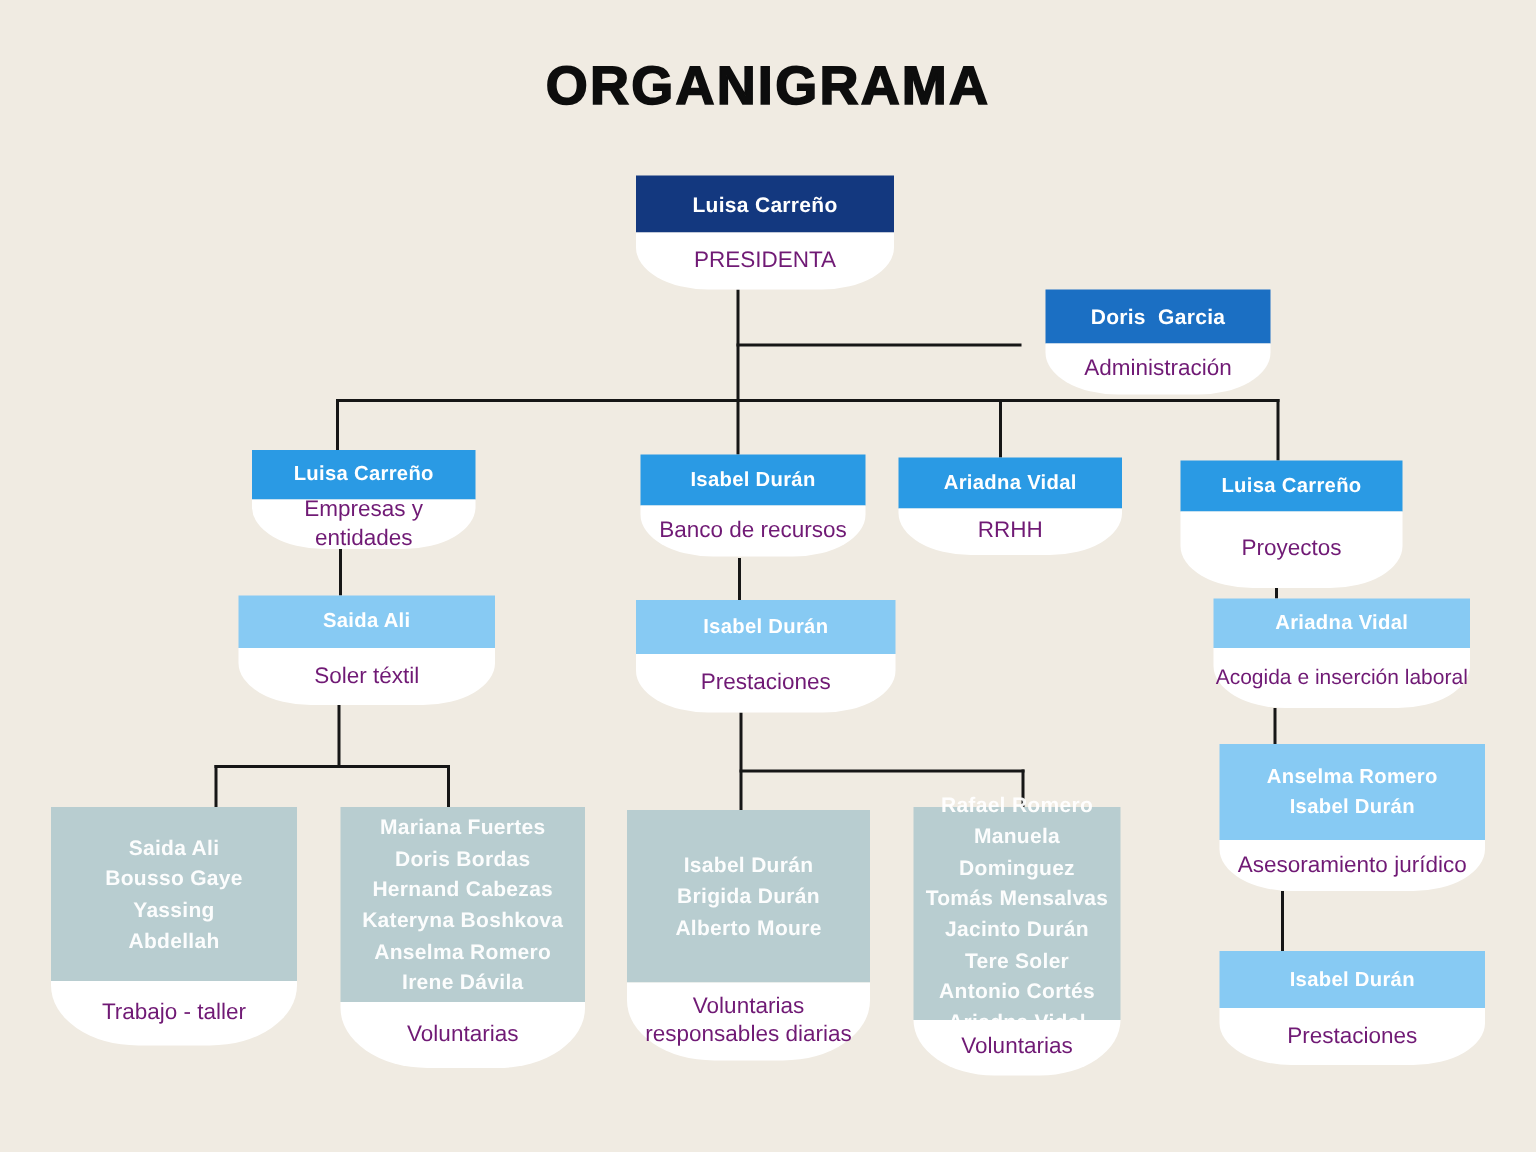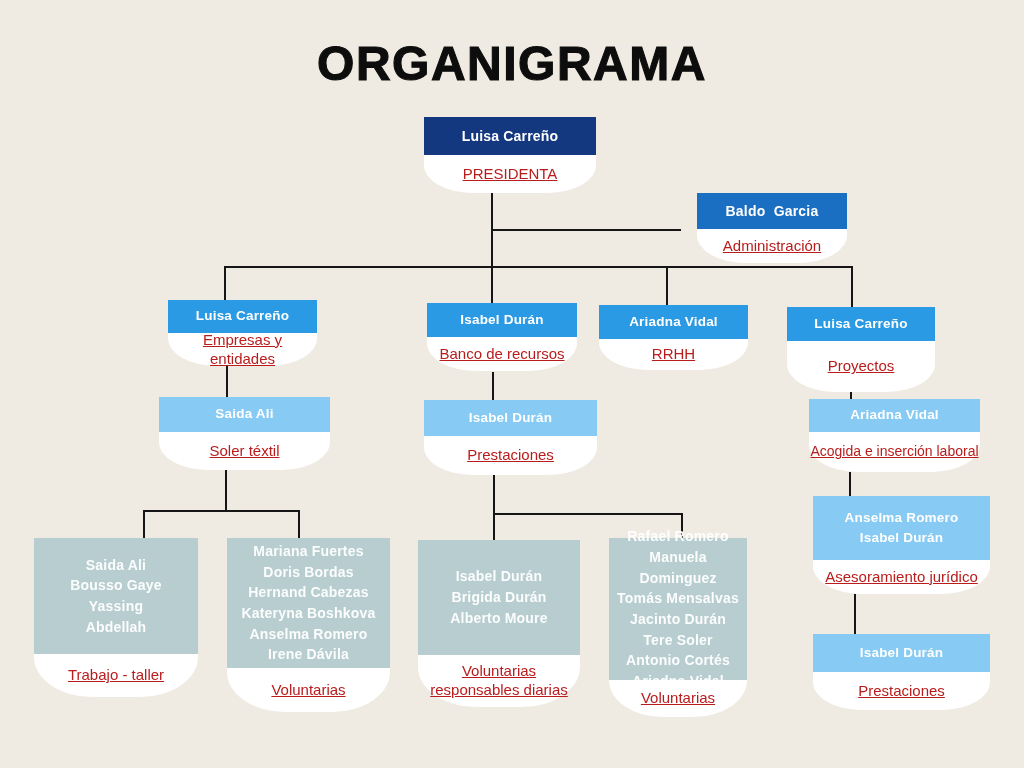--- a/index.html
+++ b/index.html
@@ -4,36 +4,36 @@
 <style>
   * { margin:0; padding:0; box-sizing:border-box; }
   html,body { width:1024px; height:768px; }
   body { font-family:"Liberation Sans", sans-serif; }
   .canvas {
     position:relative; width:1024px; height:768px;
     background:#f0ebe2; overflow:hidden;
   }
   .title {
     position:absolute; top:36px; left:0; width:1024px;
-    text-align:center; font-size:48px; font-weight:bold;
+    text-align:center; font-size:36px; font-weight:bold;
     letter-spacing:1.5px; color:#0d0d0d;
     -webkit-text-stroke:1.1px #0d0d0d;
   }
   
   .node { position:absolute;padding-left:16px; }
   .node__header {
     display:flex; align-items:center; justify-content:center;
     text-align:center; color:#ffffff; font-weight:bold;
     font-size:13.5px; letter-spacing:.2px; white-space:pre-wrap; line-height:1.5;
   }
   .node__body {
     background:#ffffff; display:flex; align-items:center; justify-content:center;
-    text-align:center; color:#b91c1c; font-size:15px; white-space:pre-line;
+    text-align:center; color:#701a75; font-size:15px; white-space:pre-line;
     line-height:1.25; padding:0 4px;
-    border-bottom-left-radius:48px 28px; border-bottom-right-radius:48px 28px;text-decoration:underline;
+    border-bottom-left-radius:48px 28px; border-bottom-right-radius:48px 28px;
   }
   .pal-navy  .node__header { background:#13387f; font-size:14px; }
   .pal-bdark .node__header { background:#1b6fc3; font-size:14px; }
   .pal-blue  .node__header { background:#2a9ae4; }
   .pal-sky   .node__header { background:#87caf3; }
   .pal-gray  .node__header { background:#b8cdd0; color:rgba(255,255,255,.95); font-size:14px; line-height:1.48; }
   .pal-gray  .node__body   { border-bottom-left-radius:58px 40px; border-bottom-right-radius:58px 40px; }
 
   
   .node--presidenta   { left:408px; top:117px; width:188px; }
@@ -142,21 +142,21 @@
   <div class="line c-proy-v"></div>
   <div class="line c-acog-v"></div>
   <div class="line c-ases-v"></div>
 
   <div class="node node--presidenta pal-navy">
     <div class="node__header">Luisa Carreño</div>
     <div class="node__body">PRESIDENTA</div>
   </div>
 
   <div class="node node--administracion pal-bdark">
-    <div class="node__header">Baldo  Garcia</div>
+    <div class="node__header">Doris  Garcia</div>
     <div class="node__body">Administración</div>
   </div>
 
   <div class="node node--empresas pal-blue">
     <div class="node__header">Luisa Carreño</div>
     <div class="node__body">Empresas y entidades</div>
   </div>
 
   <div class="node node--banco pal-blue">
     <div class="node__header">Isabel Durán</div>

